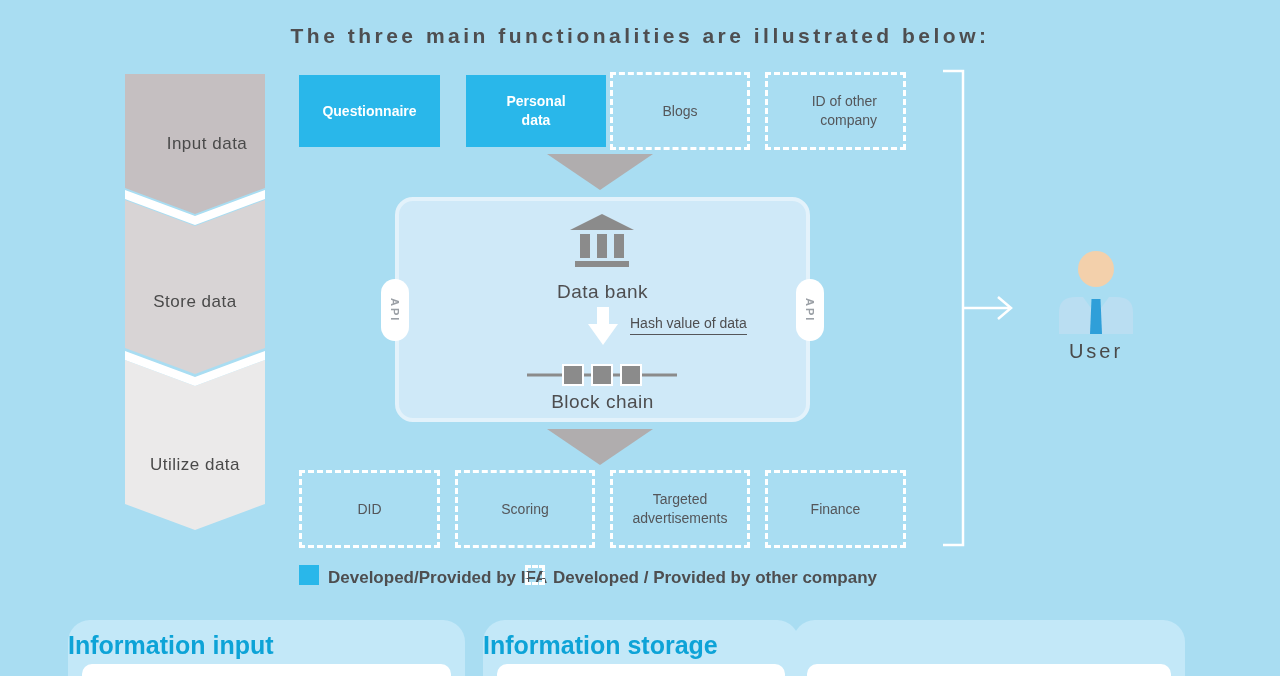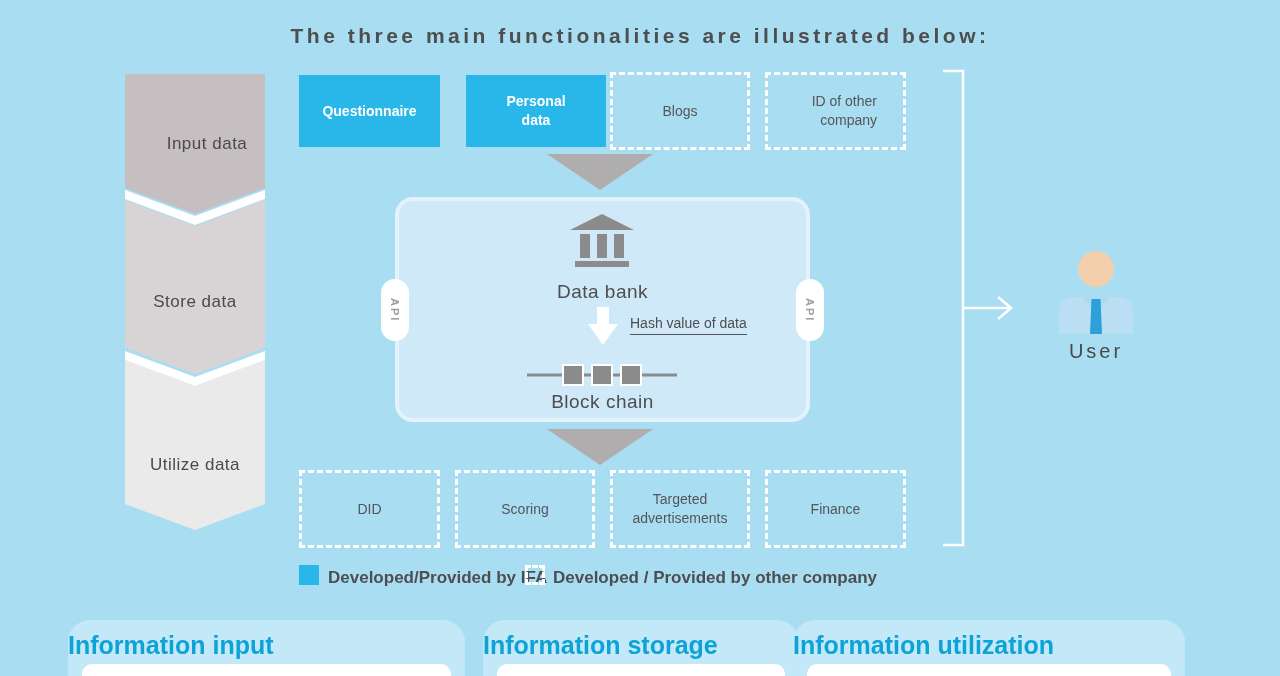--- a/index.html
+++ b/index.html
@@ -172,15 +172,14 @@
 
 <div class="abs card card1">
   <div class="card-title">Information input</div>
   <div class="card-inner"></div>
 </div>
 <div class="abs card card2">
   <div class="card-title">Information storage</div>
   <div class="card-inner"></div>
 </div>
 <div class="abs card card3">
-  <div class="card-title">Information utilization</div>
   <div class="card-inner"></div>
 </div>
 
 </body></html>

